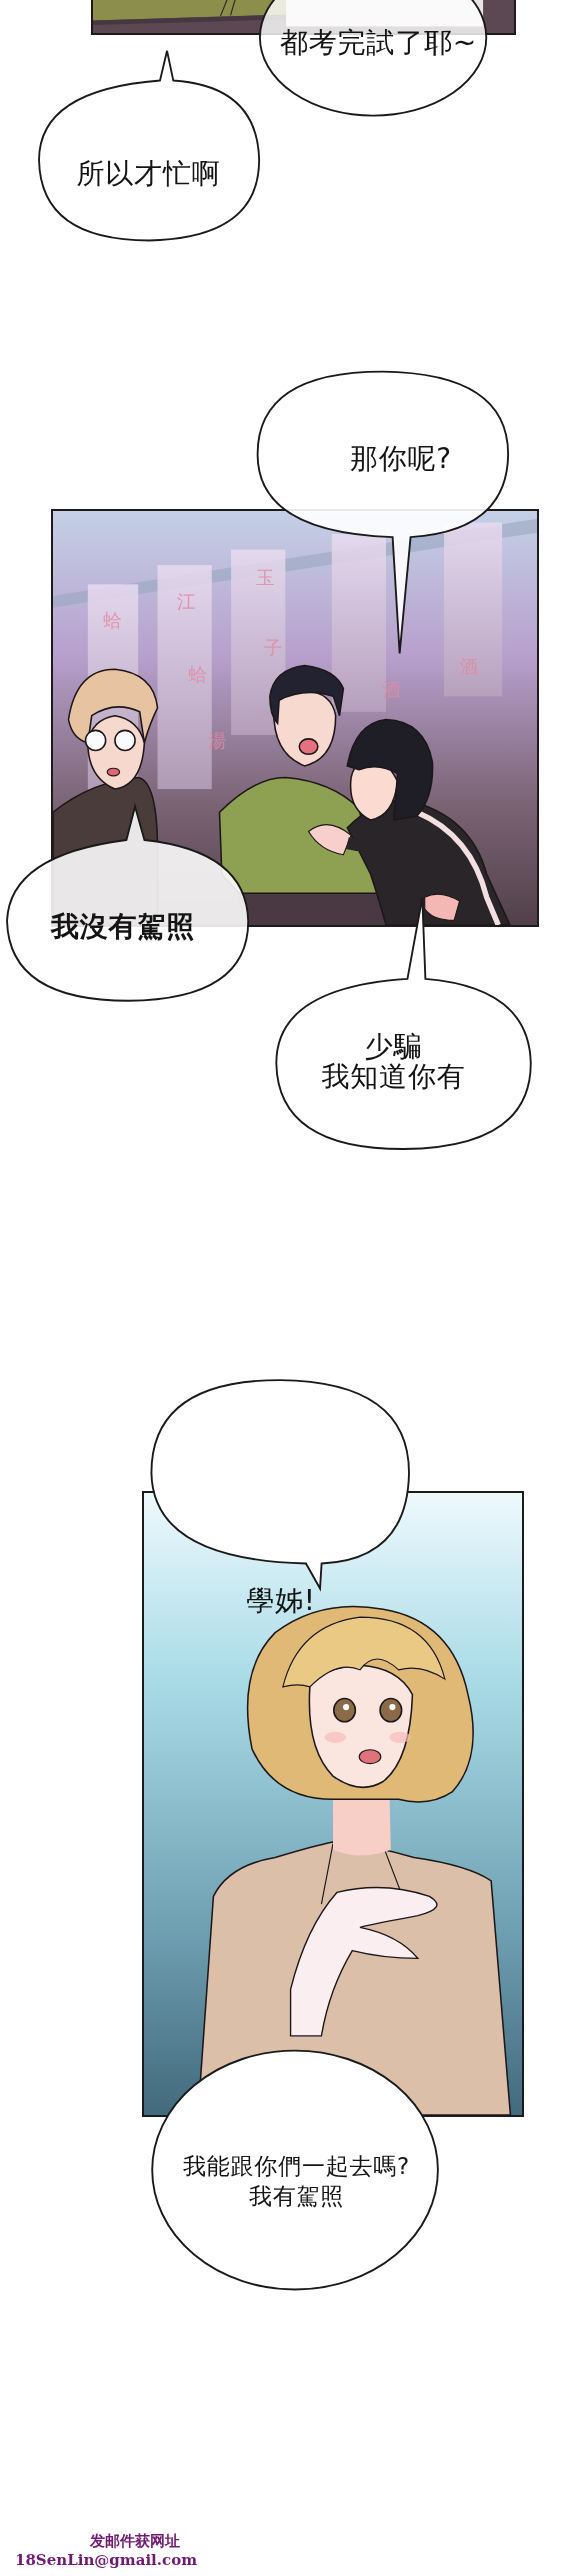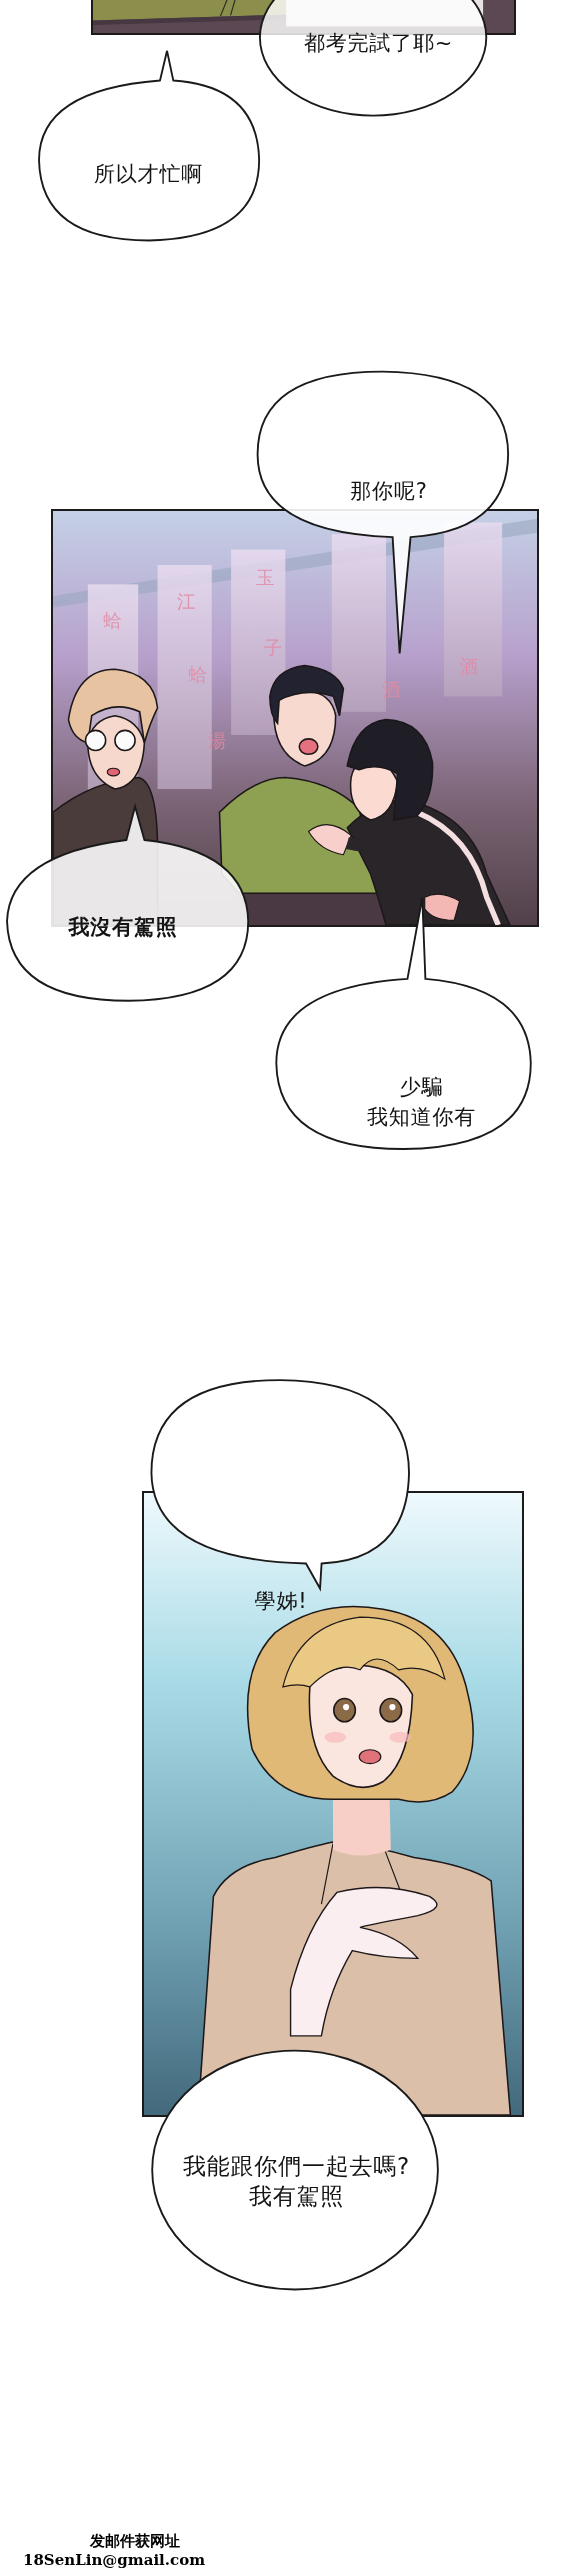--- a/index.html
+++ b/index.html
@@ -9,36 +9,36 @@
 
   .panel { position: absolute; border: 2.3px solid #1d1a1c; overflow: hidden; }
   .panel svg { position: absolute; left: 0; top: 0; width: 100%; height: 100%; }
 
   .bubble-svg { position: absolute; left: 0; top: 0; width: 562px; height: 2576px; pointer-events: none; }
 
   .bubble-text {
     position: absolute;
     color: #141414;
     font-family: "DejaVu Sans", sans-serif;
-    font-size: 21px;
+    font-size: 28px;
     line-height: 30px;
     text-align: center;
     white-space: pre-line;
     letter-spacing: 0.8px;
   }
 
   .watermark {
     position: absolute; left: 0; top: 2532px; width: 180px;
     text-align: right;
     font-family: "DejaVu Serif", serif;
     font-weight: bold;
-    color: #000000;
+    color: #701a75;
   }
   .watermark .wm-line1 { font-size: 15px; line-height: 19px; display: block; }
-  .watermark .wm-line2 { font-size: 15px; line-height: 19px; display: block; text-align: left; padding-left: 23px; }
+  .watermark .wm-line2 { font-size: 15px; line-height: 19px; display: block; text-align: left; padding-left: 15px; }
 </style>
 </head>
 <body>
 
 <div class="page">
 
   <div class="panel" style="left:91px; top:-3.1px; width:425px; height:38px; border-top:none;">
     <svg viewBox="0 0 545 49" preserveAspectRatio="none">
       <rect x="0" y="0" width="545" height="49" fill="#5b4852"></rect>
       <path d="M0 0 L260 0 L250 24 L0 32 Z" fill="#8b8f4b"></path>
@@ -172,23 +172,23 @@
       </g>
 
       <g>
         <ellipse cx="378" cy="2780" rx="183" ry="153"></ellipse>
       </g>
     </g>
   </svg>
 
   <div class="bubble-text" style="left:273px; top:28px; width:211px;">都考完試了耶~</div>
   <div class="bubble-text" style="left:62px; top:147px; width:173px;margin-top:12px;">所以才忙啊</div>
-  <div class="bubble-text" style="left:303px; top:444px; width:172px;margin-top:32px;">那你呢?</div>
+  <div class="bubble-text" style="left:315px; top:444px; width:172px;">那你呢?</div>
   <div class="bubble-text" style="left:33px; top:912px; width:180px;font-weight:bold;">我沒有駕照</div>
-  <div class="bubble-text" style="left:328px; top:1032px; width:187px;margin-top:40px;">少騙
+  <div class="bubble-text" style="left:300px; top:1032px; width:187px;">少騙
 我知道你有</div>
   <div class="bubble-text" style="left:203px; top:1541px; width:156px;margin-top:45px;">學姊!</div>
   <div class="bubble-text" style="left:160px; top:2151px; width:273px; font-size:23px;">我能跟你們一起去嗎?
 我有駕照</div>
 
   <div class="watermark">
     <span class="wm-line1">发邮件获网址</span>
     <span class="wm-line2">18SenLin@gmail.com</span>
   </div>
 

